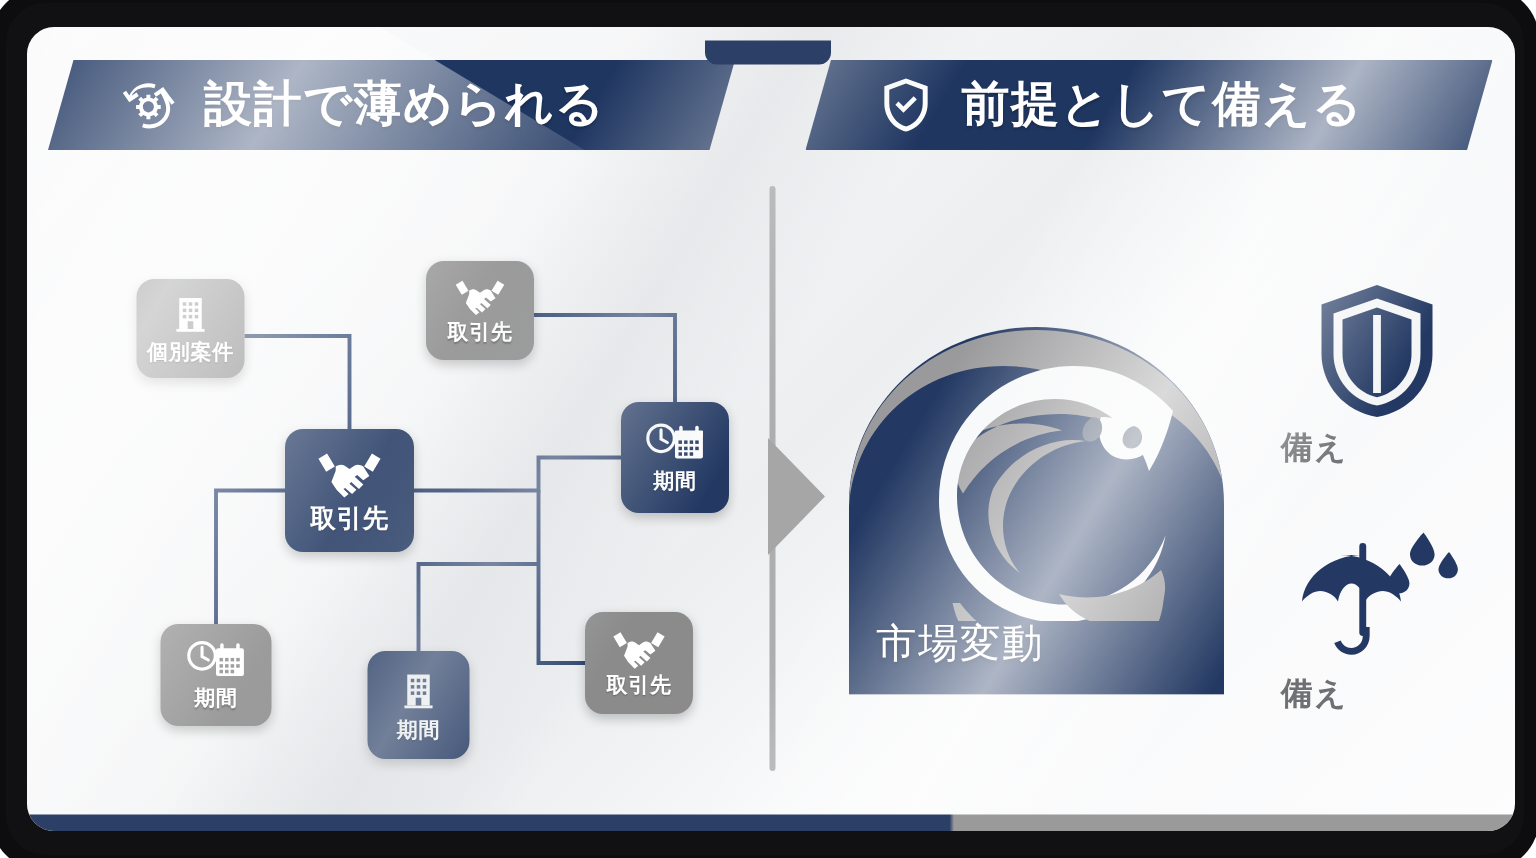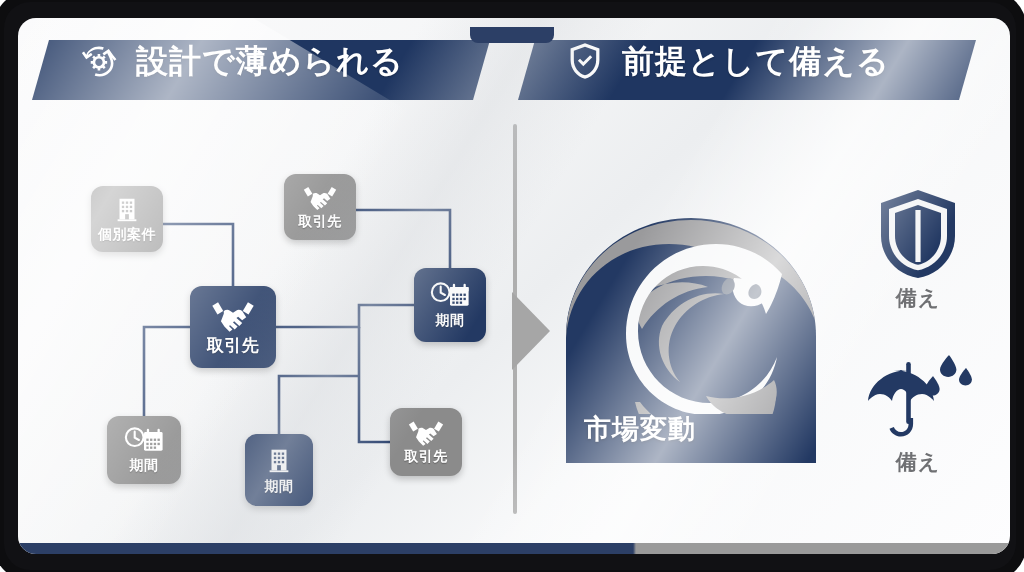--- a/index.html
+++ b/index.html
@@ -34,25 +34,25 @@
   .bottom-bar{position:absolute;left:0;bottom:0;height:11px;width:100%;
               background:linear-gradient(90deg,#2c3f66 0%,#2c3f66 62%,#9a9a9a 62.3%,#9a9a9a 100%);}
   .bottom-nub{position:absolute;left:50%;transform:translateX(-50%);bottom:529px;
               width:84px;height:16px;background:#2c3f66;border-radius:0 0 8px 8px;}
 
   
   .content{position:absolute;left:0;top:0;width:992px;height:536px;}
 
   
   .banner{position:absolute;height:60px;background:#1f3661;
-          display:flex;
+          display:flex;align-items:center;
           box-shadow:0 3px 6px rgba(0,0,0,.18);}
   .banner.left{left:14px;top:22px;width:458px;
           clip-path:polygon(17px 0,100% 0,calc(100% - 17px) 100%,0 100%);}
-  .banner.right{left:500px;top:22px;width:458px;
+  .banner.right{left:519px;top:22px;width:458px;
           clip-path:polygon(17px 0,100% 0,calc(100% - 17px) 100%,0 100%);}
   .banner .b-ico{flex:0 0 auto;margin-left:46px;width:42px;height:42px;display:block;}
   .banner .b-txt{color:#ffffff;font-size:32px;font-weight:700;margin-left:16px;
                  letter-spacing:1px;white-space:nowrap;
                  text-shadow:0 1px 2px rgba(0,0,0,.25);}
 
   
   .divider{position:absolute;left:495px;top:106px;width:4px;height:390px;
            background:#aeaeae;border-radius:2px;}
   .arrow{position:absolute;left:490px;top:274px;width:42px;height:78px;}
@@ -68,24 +68,24 @@
   .node.navy{background:#233963;}
   .node .n-ico{display:block;}
   .node .n-lab{color:#ffffff;font-size:14px;font-weight:700;margin-top:2px;
                letter-spacing:.5px;white-space:nowrap;
                text-shadow:0 1px 1px rgba(0,0,0,.3);}
   .node.big .n-lab{font-size:17px;}
 
   
   .wave-wrap{position:absolute;left:548px;top:200px;width:250px;height:245px;}
   .wave-label{position:absolute;left:18px;bottom:16px;color:#ffffff;
-              font-size:27px;font-weight:700;letter-spacing:1px;
+              font-size:27px;font-weight:400;letter-spacing:1px;
               text-shadow:0 1px 3px rgba(0,0,0,.35);}
 
-  .prep{position:absolute;width:128px;text-align:center;}
+  .prep{position:absolute;width:128px;}
   .prep .p-ico{display:block;margin:0 auto;}
   .prep .p-lab{margin-top:4px;color:#6f7073;font-size:21px;font-weight:700;
                letter-spacing:1px;text-shadow:0 1px 1px rgba(255,255,255,.8);}
   .prep.shield{left:836px;top:170px;}
   .prep.umbrella{left:836px;top:334px;}
 </style>
 </head>
 <body>
 
 <div id="stage">

